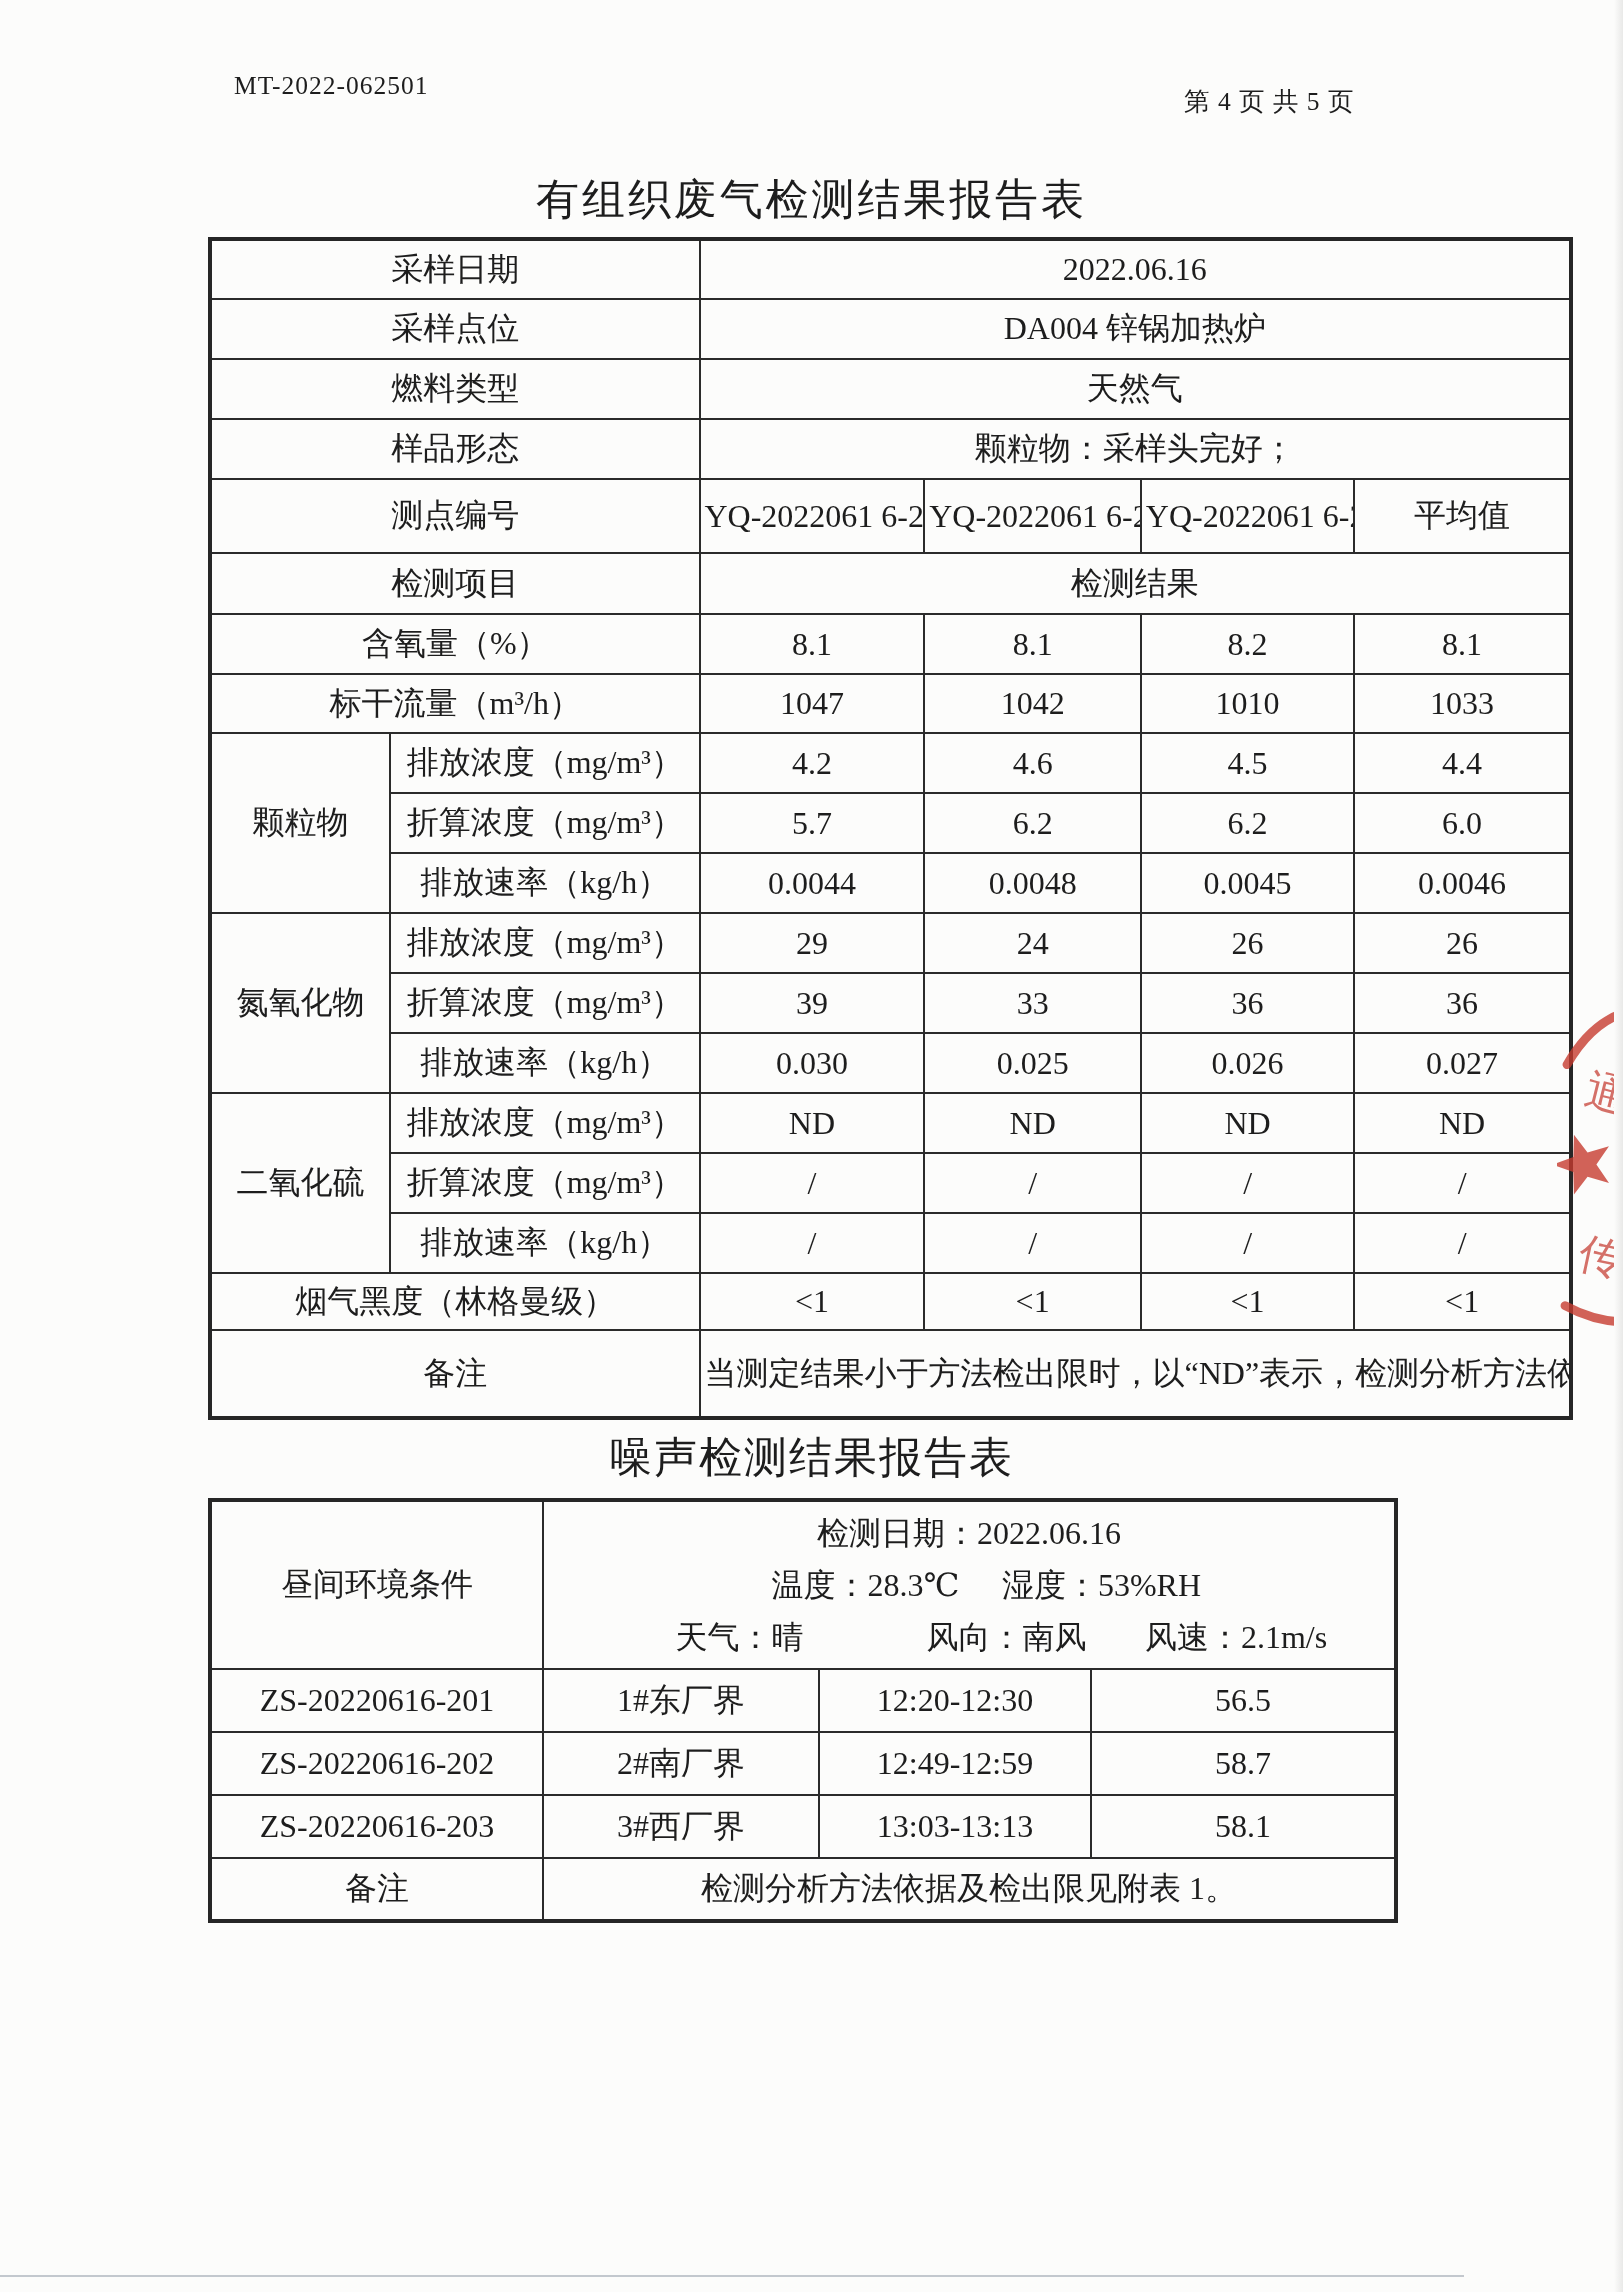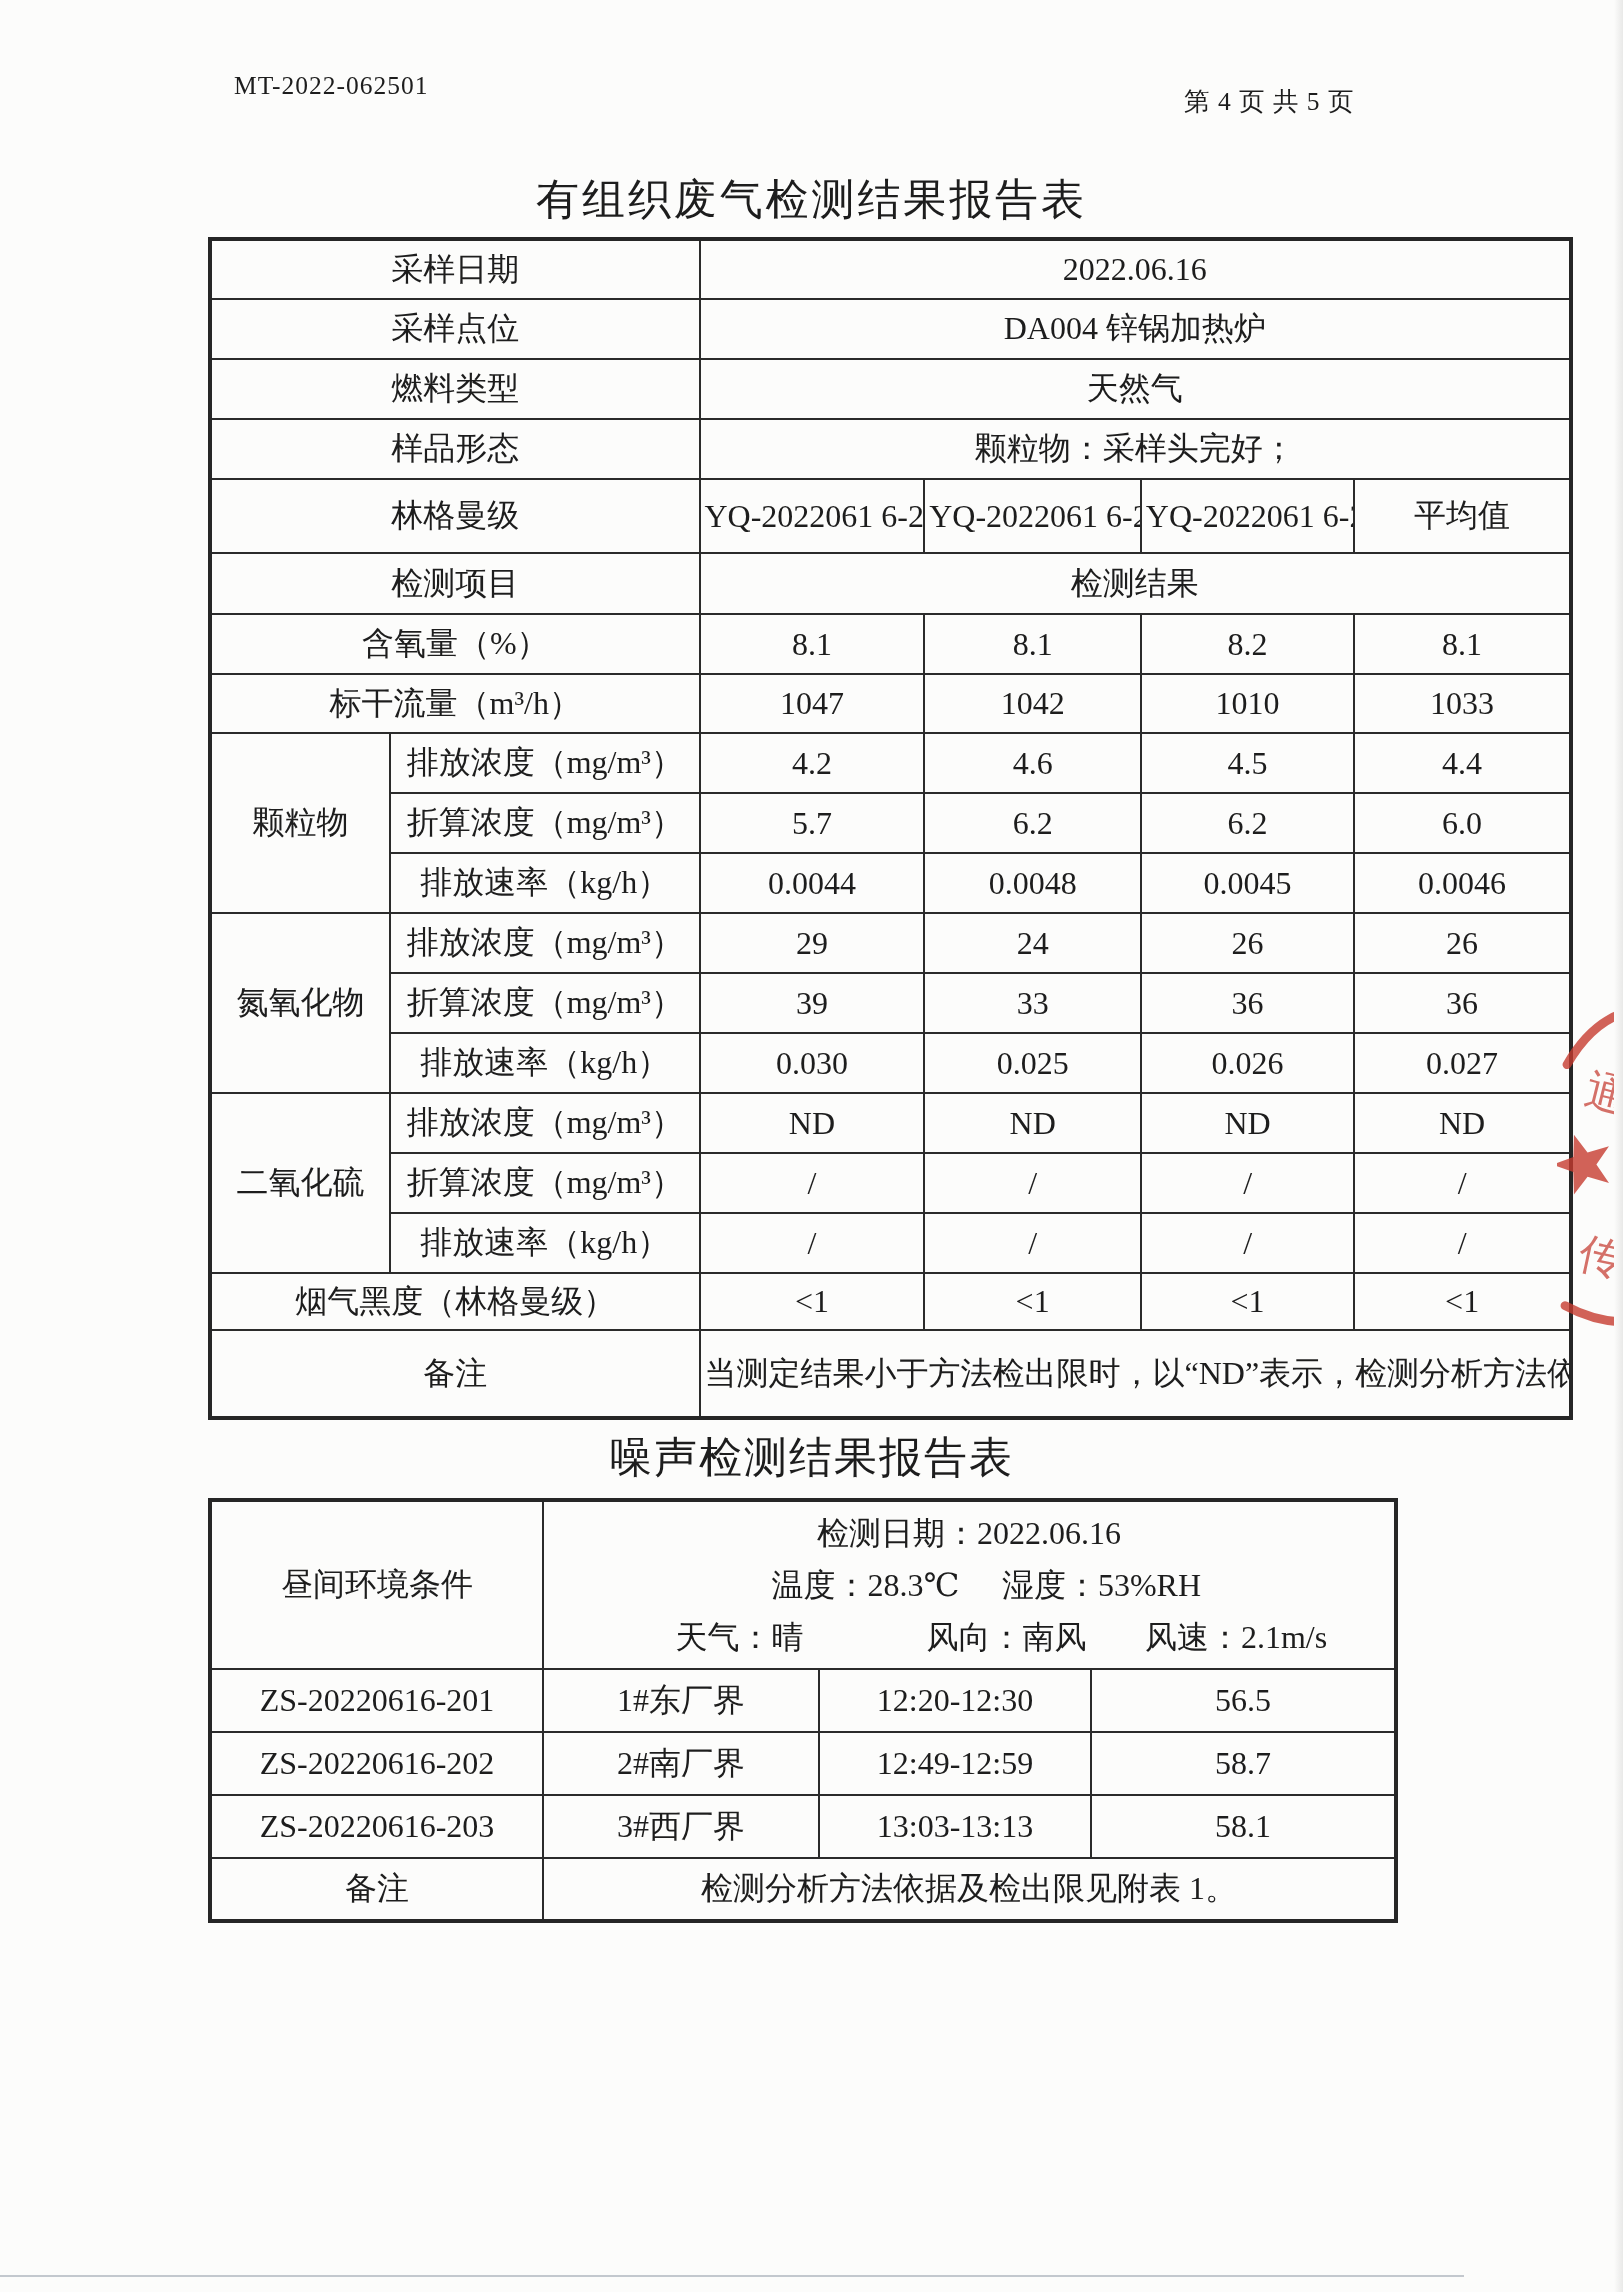--- a/index.html
+++ b/index.html
@@ -59,21 +59,21 @@
       </tr>
       <tr style="height:60px">
         <td colspan="2">燃料类型</td>
         <td colspan="4">天然气</td>
       </tr>
       <tr style="height:60px">
         <td colspan="2">样品形态</td>
         <td colspan="4">颗粒物：采样头完好；</td>
       </tr>
       <tr style="height:74px" class="sep">
-        <td colspan="2">林格曼级</td>
+        <td colspan="2">测点编号</td>
         <td class="wrap2">YQ-2022061
 6-205-01</td>
         <td class="wrap2">YQ-2022061
 6-205-02</td>
         <td class="wrap2">YQ-2022061
 6-205-03</td>
         <td>平均值</td>
       </tr>
       <tr style="height:61px">
         <td colspan="2">检测项目</td>

